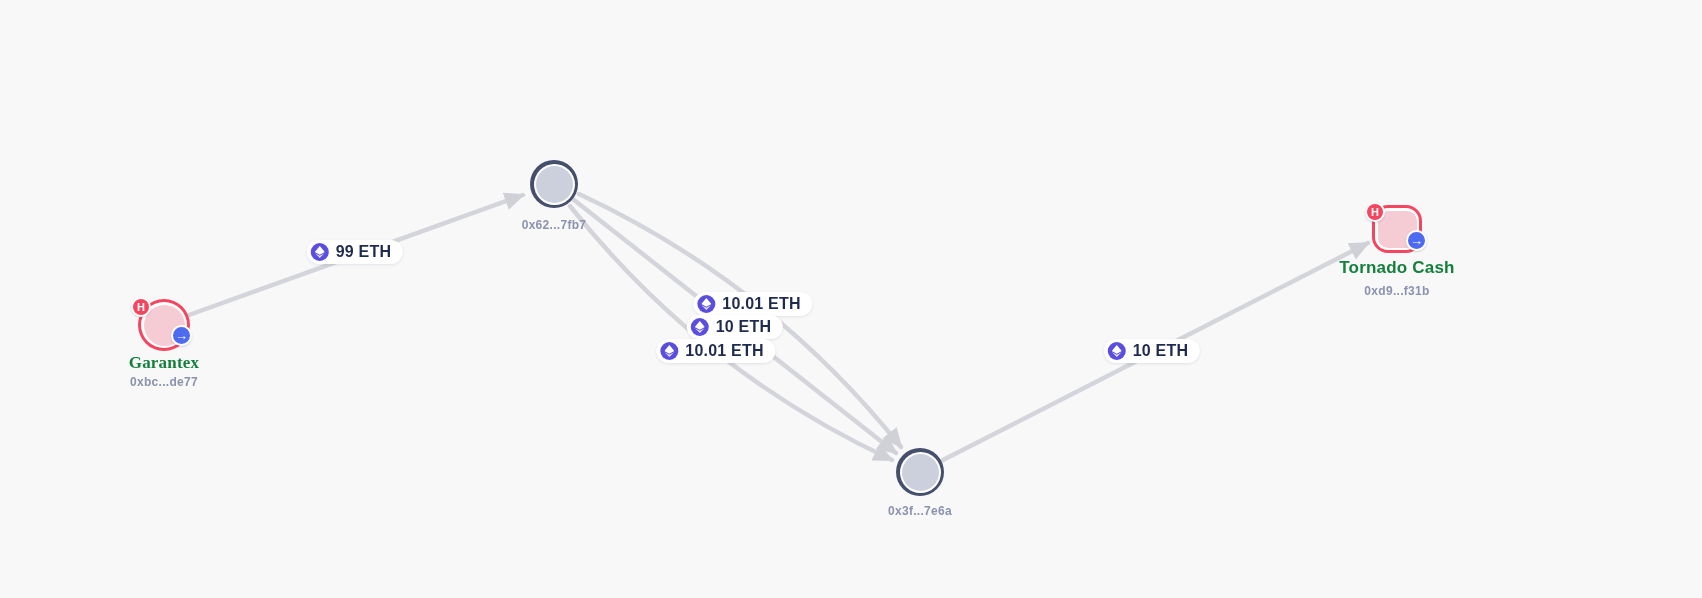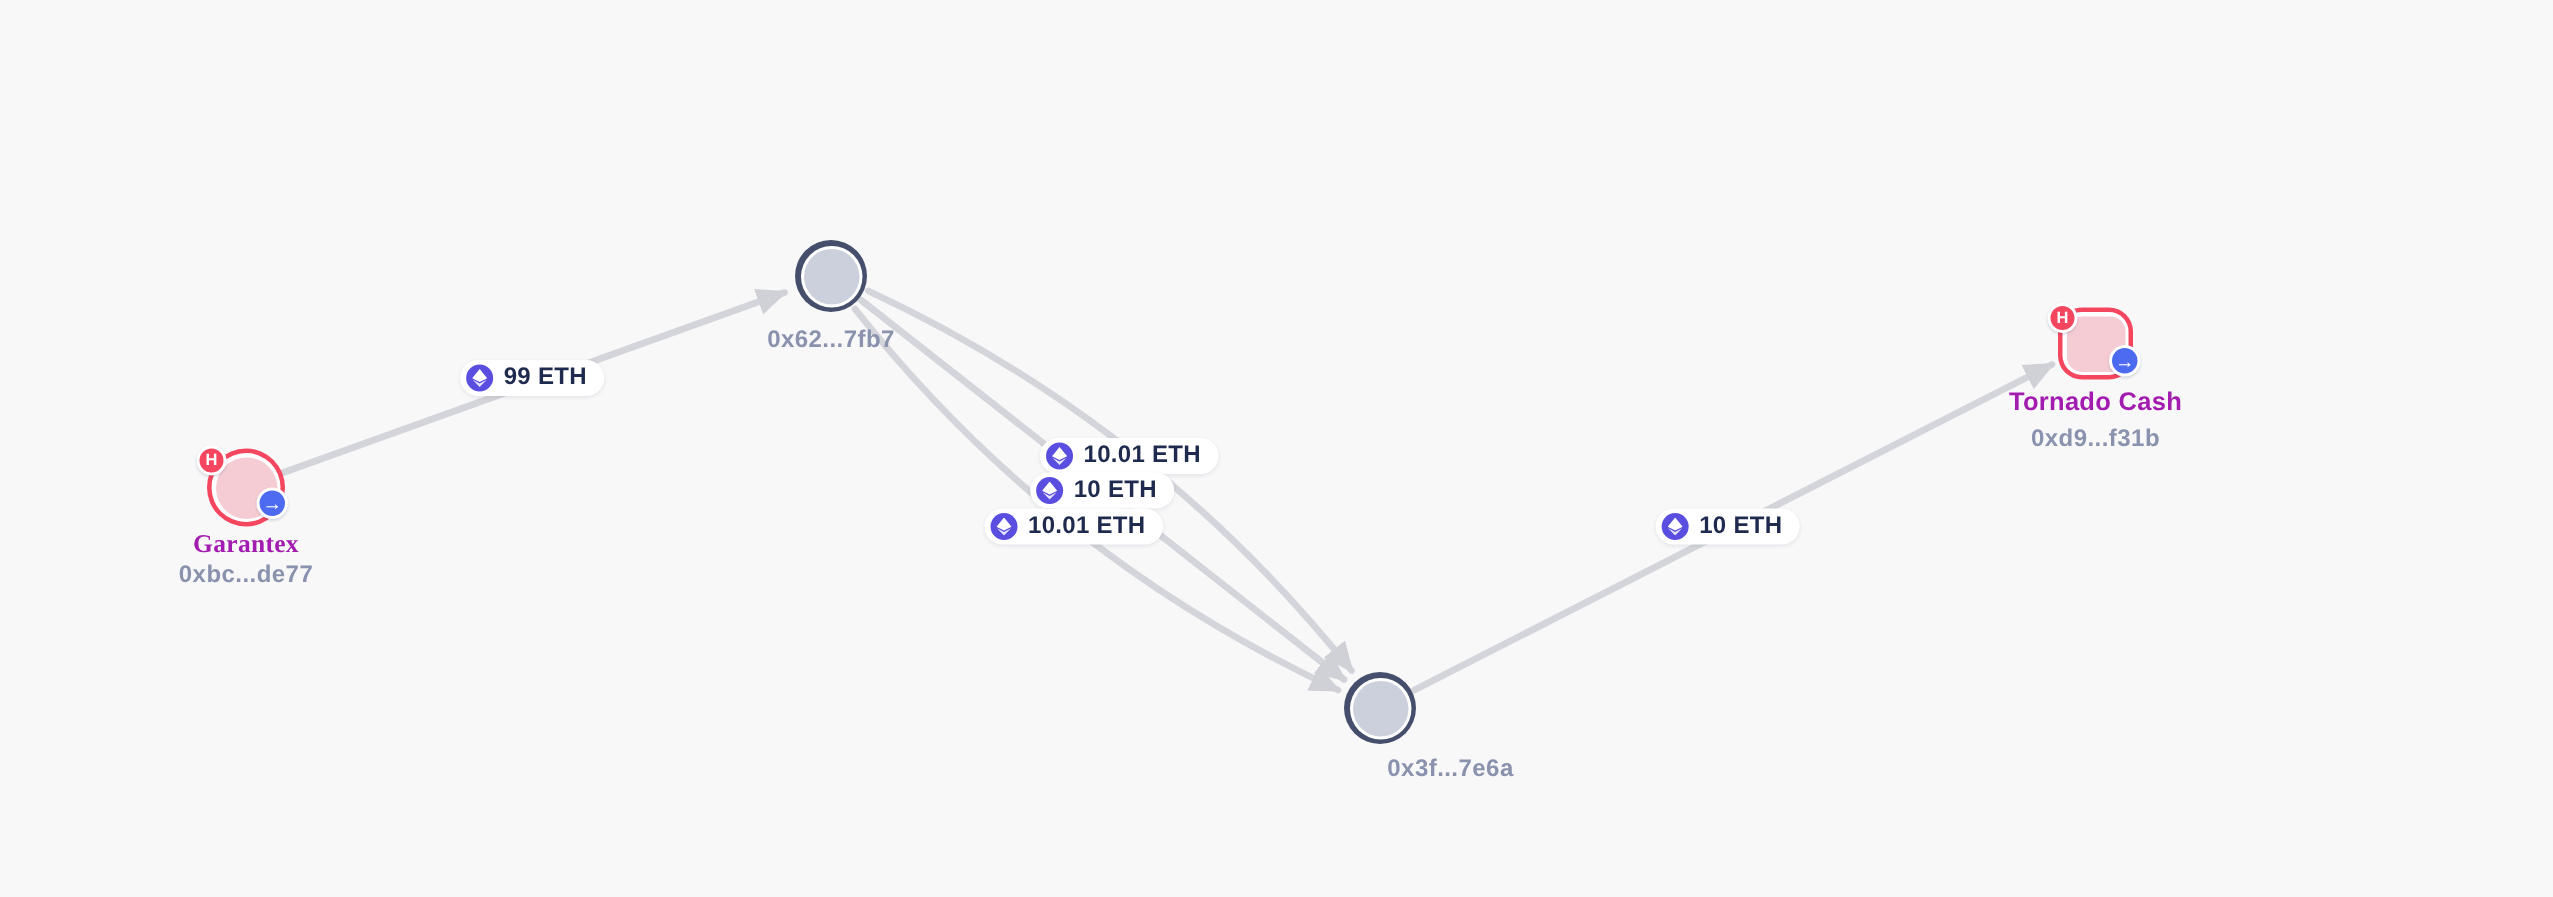--- a/index.html
+++ b/index.html
@@ -50,22 +50,22 @@
     border:2.5px solid #ffffff; box-shadow:0 1px 2px rgba(30,40,80,0.18);
     z-index:4;
   }
   .h-badge { width:16px; height:16px; background:#f5465f; font-size:11px; font-weight:800; }
   .arrow-badge { width:17px; height:17px; background:#4d6bf0; font-size:13px; font-weight:700; }
   .arrow-badge span { position:relative; top:-0.5px; }
 
   .nlabel, .naddr {
     position:absolute; transform:translateX(-50%); white-space:nowrap; text-align:center;
   }
-  .nlabel { font-size:17px; font-weight:700; color:#a21caf; letter-spacing:0.2px; }
-  .naddr  { font-size:16px; font-weight:600; color:#8a92ae; letter-spacing:0.3px; }
+  .nlabel { font-size:17px; font-weight:700; color:#15803d; letter-spacing:0.2px; }
+  .naddr  { font-size:12px; font-weight:600; color:#8a92ae; letter-spacing:0.3px; }
 </style>
 </head>
 <body>
 
 <div class="canvas">
 
   <svg class="edges" width="1702" height="598">
     <defs>
       <marker id="arrow" viewBox="0 0 10 10" refX="8.5" refY="5" markerWidth="4.8" markerHeight="4.8" orient="auto">
         <path d="M0,0.8 L9.6,5 L0,9.2 Z" fill="#d0d1d7"></path>
@@ -149,21 +149,21 @@
         <div class="fill"></div>
     </div>
     <div class="naddr" style="left:24px; top:58px;">0x62...7fb7</div>
   </div>
 
   <div class="node" style="left:896px; top:448px;">
     <div class="shape circle-outer plain" style="width:48px; height:48px;">
       <div class="gap"></div>
         <div class="fill"></div>
     </div>
-    <div class="naddr" style="left:24px; top:56px;margin-left:47px;">0x3f...7e6a</div>
+    <div class="naddr" style="left:24px; top:56px;">0x3f...7e6a</div>
   </div>
 
   <div class="node" style="left:1372px; top:205px;">
     <div class="shape risk-square" style="width:50px; height:48px;">
       <div class="gap"></div>
         <div class="fill"></div>
     </div>
     <div class="badge h-badge" style="left:-7px; top:-3px;">
       <span>H</span>
     </div>

